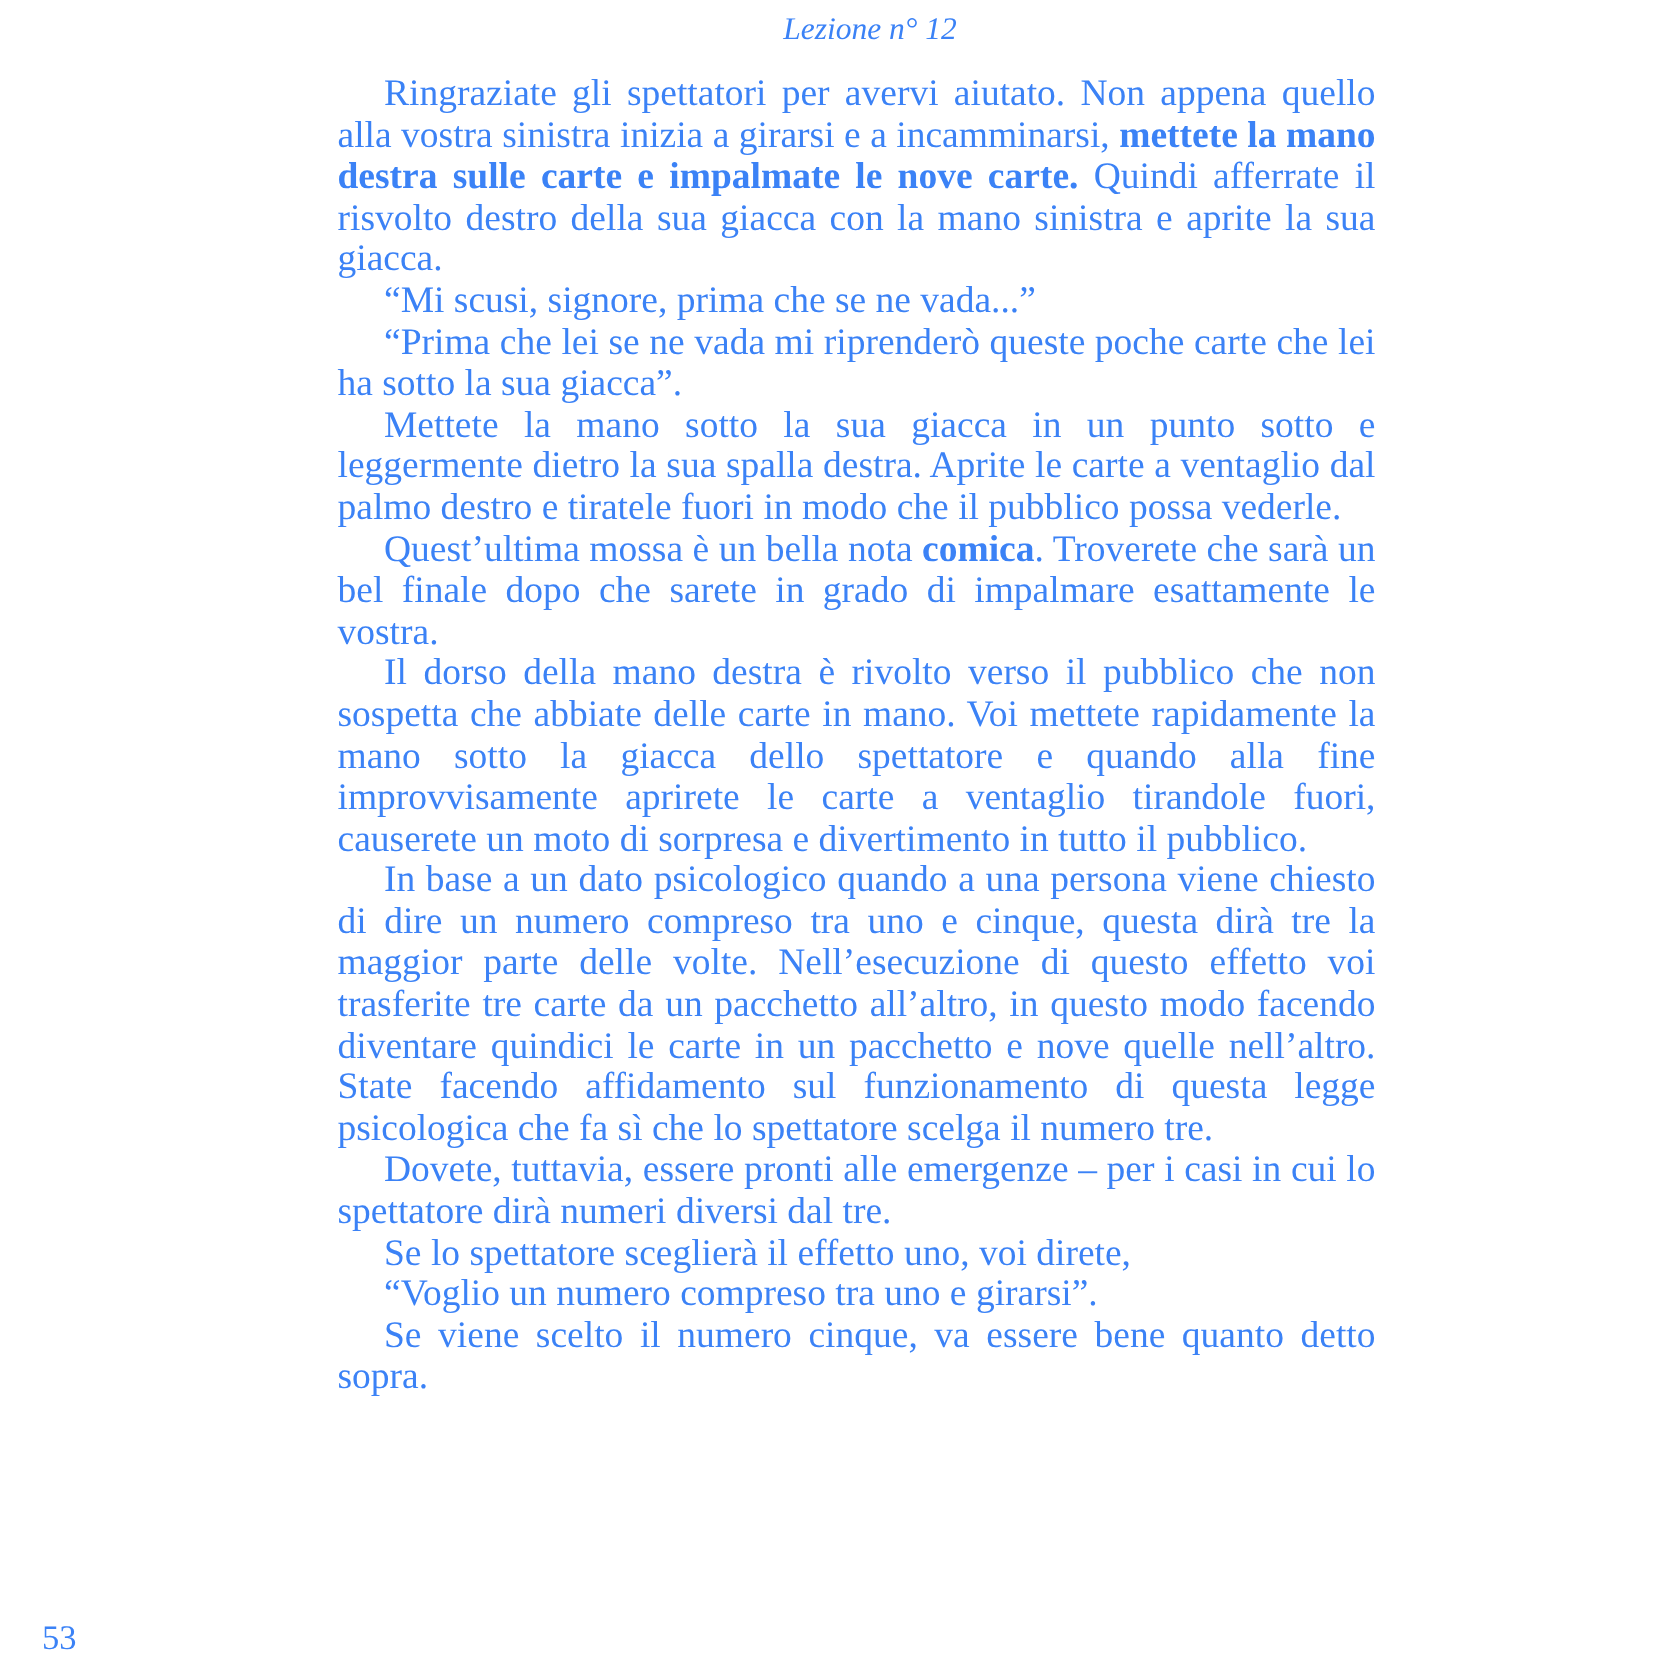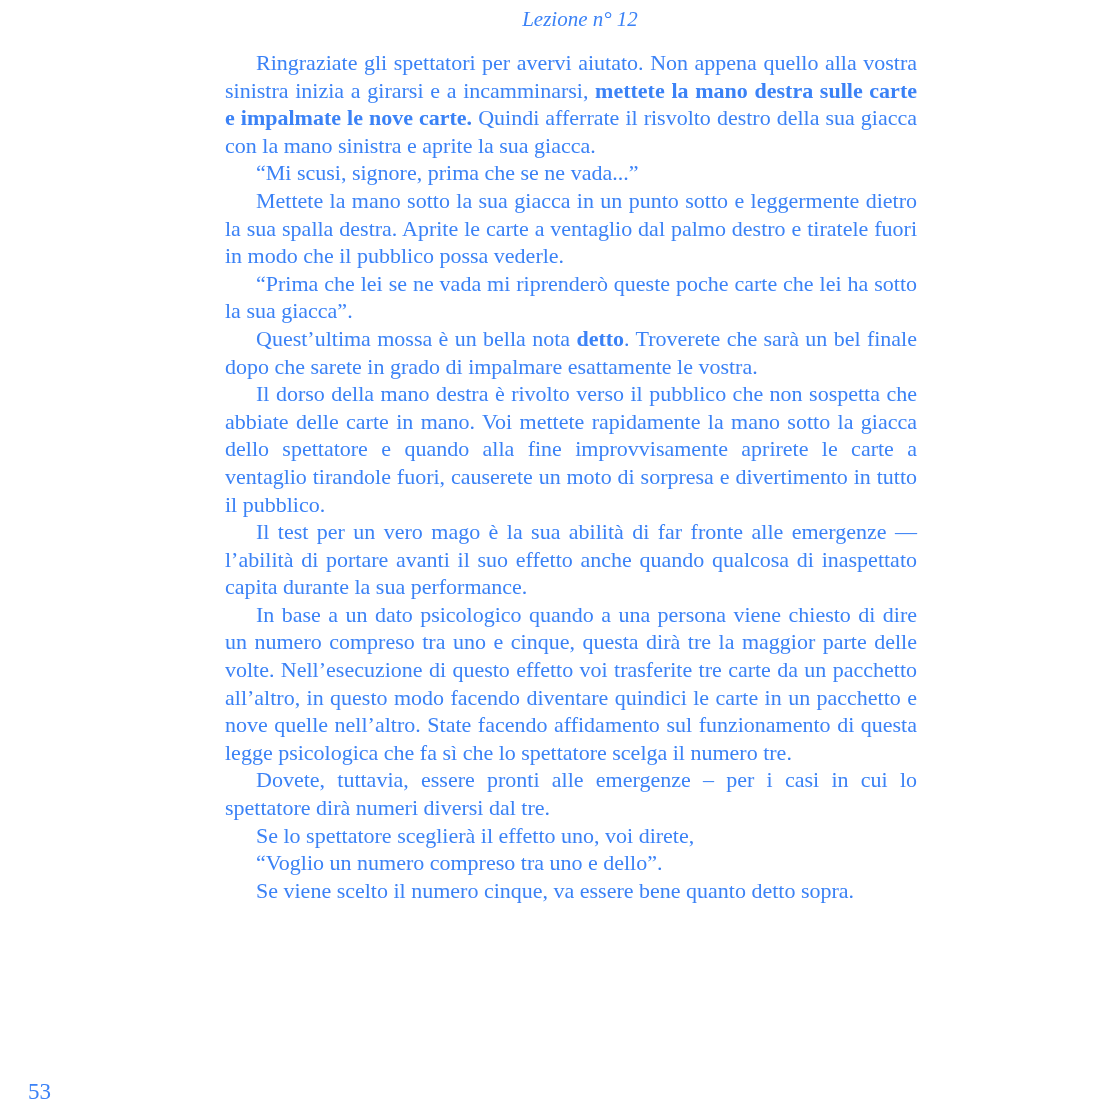--- a/index.html
+++ b/index.html
@@ -21,21 +21,21 @@
     text-align: center;
     font-style: italic;
     font-size: 21px;
     line-height: 26px;
   }
   .content {
     position: absolute;
     top: 49px;
     left: 197px;
     width: 692px;
-    font-size: 22px;
+    font-size: 25px;
     line-height: 27.6px;
   }
   .para {
     margin: 0;
     text-align: justify;
     text-indent: 31px;
   }
   .para.heading {
     font-weight: bold;
     margin-top: 27px;
@@ -55,26 +55,25 @@
 </style>
 </head>
 <body>
 
 <div class="page">
   <div class="running-header">Lezione n° 12</div>
 
   <div class="content">
       <p class="para"><span>Ringraziate gli spettatori per avervi aiutato. Non appena quello alla vostra sinistra inizia a girarsi e a incamminarsi, </span><span class="b">mettete la mano destra sulle carte e impalmate le nove carte.</span><span> Quindi afferrate il risvolto destro della sua giacca con la mano sinistra e aprite la sua giacca.</span></p>
       <p class="para"><span class="i">“Mi scusi, signore, prima che se ne vada...”</span></p>
+      <p class="para"><span class="i">“Prima che lei se ne vada mi riprenderò queste poche carte che lei ha sotto la sua giacca”</span><span>.</span></p>
       <p class="para"><span>Mettete la mano sotto la sua giacca in un punto sotto e leggermente dietro la sua spalla destra. Aprite le carte a ventaglio dal palmo destro e tiratele fuori in modo che il pubblico possa vederle.</span></p>
-      <p class="para"><span class="i">“Prima che lei se ne vada mi riprenderò queste poche carte che lei ha sotto la sua giacca”</span><span>.</span></p>
-      <p class="para"><span>Quest’ultima mossa è un bella nota </span><span class="b">detto</span><span>. Troverete che sarà un bel finale dopo che sarete in grado di impalmare esattamente le vostra.</span></p>
+      <p class="para"><span>Quest’ultima mossa è un bella nota </span><span class="b">comica</span><span>. Troverete che sarà un bel finale dopo che sarete in grado di impalmare esattamente le vostra.</span></p>
       <p class="para"><span>Il dorso della mano destra è rivolto verso il pubblico che non sospetta che abbiate delle carte in mano. Voi mettete rapidamente la mano sotto la giacca dello spettatore e quando alla fine improvvisamente aprirete le carte a ventaglio tirandole fuori, causerete un moto di sorpresa e divertimento in tutto il pubblico.</span></p>
-      <p class="para"><span>Il test per un vero mago è la sua abilità di far fronte alle emergenze — l’abilità di portare avanti il suo effetto anche quando qualcosa di inaspettato capita durante la sua performance.</span></p>
       <p class="para"><span>In base a un dato psicologico quando a una persona viene chiesto di dire un numero compreso tra uno e cinque, questa dirà tre la maggior parte delle volte. Nell’esecuzione di questo effetto voi trasferite tre carte da un pacchetto all’altro, in questo modo facendo diventare quindici le carte in un pacchetto e nove quelle nell’altro. State facendo affidamento sul funzionamento di questa legge psicologica che fa sì che lo spettatore scelga il numero tre.</span></p>
       <p class="para"><span>Dovete, tuttavia, essere pronti alle emergenze – per i casi in cui lo spettatore dirà numeri diversi dal tre.</span></p>
       <p class="para"><span>Se lo spettatore sceglierà il effetto uno, voi direte,</span></p>
-      <p class="para"><span class="i">“Voglio un numero compreso tra uno e dello”</span><span>.</span></p>
+      <p class="para"><span class="i">“Voglio un numero compreso tra uno e girarsi”</span><span>.</span></p>
       <p class="para"><span>Se viene scelto il numero cinque, va essere bene quanto detto sopra.</span></p>
     </div>
 
   <div class="page-number">53</div>
 </div>
 
 </body></html>

